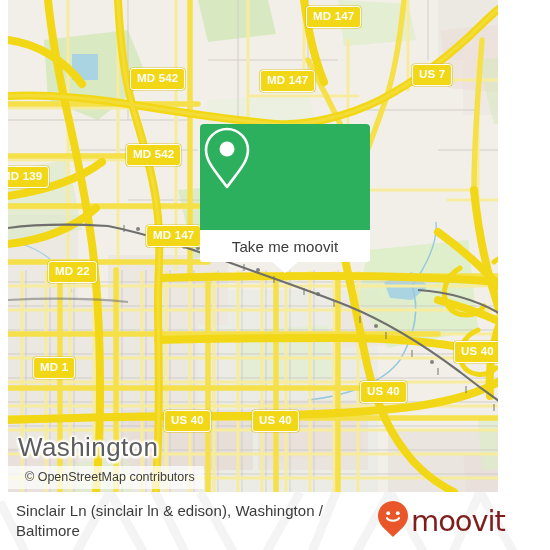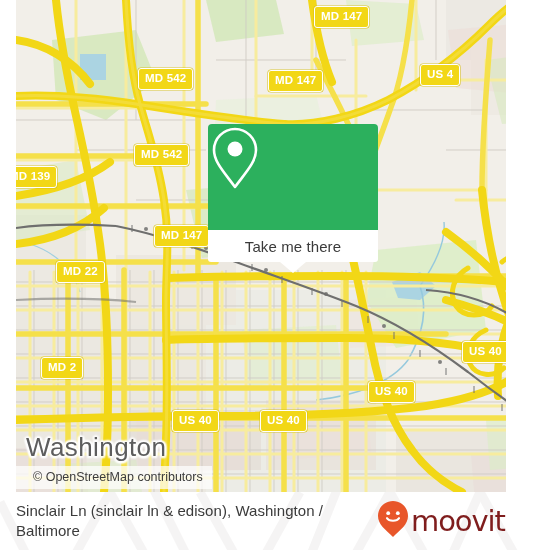--- a/index.html
+++ b/index.html
@@ -4,21 +4,21 @@
 <style>
   html,body{margin:0;padding:0;}
   body{
     width:550px;height:550px;overflow:hidden;
     font-family:"Liberation Sans","DejaVu Sans",sans-serif;
     background:#ffffff;
   }
   #app{position:relative;width:550px;height:550px;overflow:hidden;background:#fff;}
 
   
-  .map{position:absolute;left:16px;top:0;width:490px;height:492px;overflow:hidden;background:#c4b5fd;}
+  .map{position:absolute;left:8px;top:0;width:490px;height:492px;overflow:hidden;background:#c4b5fd;}
   .map svg{position:absolute;left:0;top:0;}
 
   
   .shield{
     position:absolute;
     background:#f2d716;
     border:1.6px solid #ffffff;
     border-radius:3px;
     color:#ffffff;
     font-size:11.5px;
@@ -249,46 +249,46 @@
         <circle cx="250" cy="270" r="2"></circle>
           <circle cx="310" cy="294" r="2"></circle>
         <circle cx="368" cy="326" r="2"></circle>
           <circle cx="424" cy="362" r="2"></circle>
       </g>
     </svg>
 
     <div class="shield" style="left:298px;top:6px;">MD 147</div>
     <div class="shield" style="left:122px;top:68px;">MD 542</div>
     <div class="shield" style="left:252px;top:70px;">MD 147</div>
-    <div class="shield" style="left:404px;top:64px;">US 4</div>
+    <div class="shield" style="left:404px;top:64px;">US 7</div>
     <div class="shield" style="left:118px;top:144px;">MD 542</div>
     <div class="shield" style="left:-14px;top:166px;">MD 139</div>
     <div class="shield" style="left:138px;top:225px;">MD 147</div>
     <div class="shield" style="left:40px;top:261px;">MD 22</div>
     <div class="shield" style="left:492px;top:273px;">I 95</div>
     <div class="shield" style="left:446px;top:341px;">US 40</div>
-    <div class="shield" style="left:25px;top:357px;">MD 2</div>
+    <div class="shield" style="left:25px;top:357px;">MD 1</div>
     <div class="shield" style="left:352px;top:381px;">US 40</div>
     <div class="shield" style="left:156px;top:410px;">US 40</div>
     <div class="shield" style="left:244px;top:410px;">US 40</div>
     <div class="shield" style="left:496px;top:417px;">I 95</div>
 
     <div class="city-label" style="left:10px;top:432px;">Washington</div>
 
     <div class="callout">
       <div class="callout-top">
         <span>
           <svg width="54" height="68" viewBox="0 0 54 68">
             <path d="M27 5 C 15.4 5, 6 14.4, 6 26 C 6 38, 16 48, 27 63 C 38 48, 48 38, 48 26 C 48 14.4, 38.6 5, 27 5 Z" fill="none" stroke="#ffffff" stroke-width="2.6" stroke-linejoin="round"></path>
             <circle cx="27" cy="25" r="7.5" fill="#ffffff"></circle>
           </svg>
         </span>
       </div>
       <div class="callout-bottom">
-        <span class="callout-label">Take me there</span>
+        <span class="callout-label">Take me moovit</span>
         <span class="callout-tail"></span>
       </div>
     </div>
 
     <div class="osm-attrib">© OpenStreetMap contributors</div>
   </div>
 
   <div class="footer">
     <svg class="footer-watermark" width="550" height="120" viewBox="0 0 550 120">
       <g fill="none" stroke="#eceaea" stroke-width="9">

